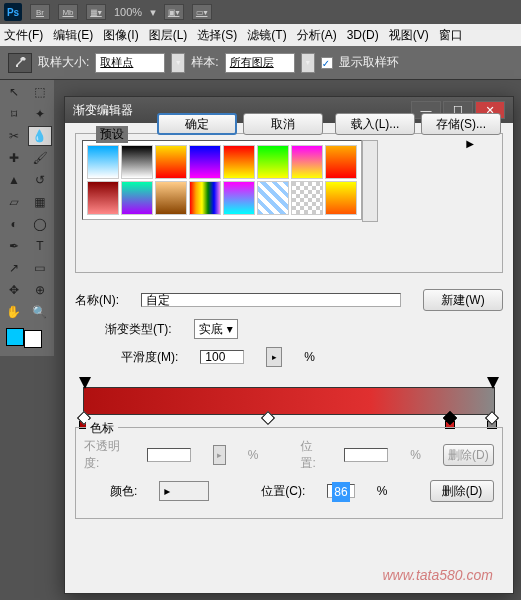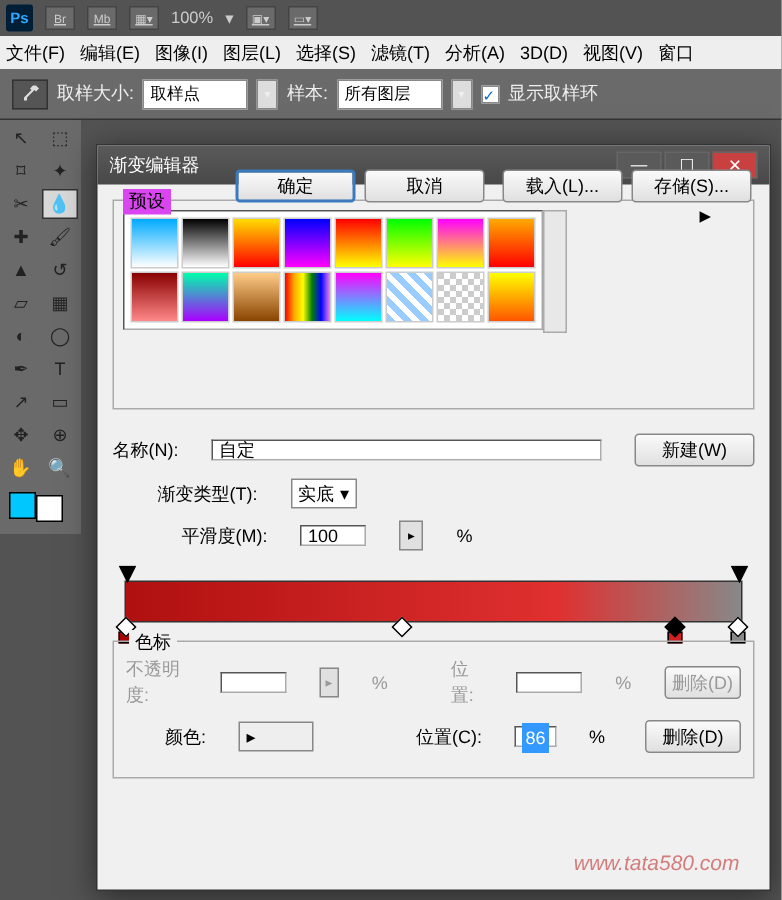--- a/index.html
+++ b/index.html
@@ -3,41 +3,41 @@
 <meta charset="utf-8">
 <style>
 * { box-sizing: border-box; margin: 0; padding: 0; font-family: "Microsoft YaHei", Arial, sans-serif; }
 body { background: #535353; width: 521px; height: 600px; overflow: hidden; position: relative; }
 .app-header { background: #535353; height: 24px; display: flex; align-items: center; padding: 0 4px; gap: 8px; }
 .ps-icon { width: 18px; height: 18px; background: #001e36; color: #31a8ff; font-size: 10px; font-weight: bold; display: flex; align-items: center; justify-content: center; border-radius: 2px; }
 .hdr-btn { width: 20px; height: 16px; background: #6a6a6a; border: 1px solid #444; font-size: 8px; color: #ccc; display: flex; align-items: center; justify-content: center; text-decoration: underline; }
 .zoom-txt { color: #ccc; font-size: 11px; }
 .menubar { background: #eee; height: 22px; display: flex; align-items: center; padding: 0 4px; color: #000; font-size: 12px; gap: 10px; }
 .optbar { background: #6a6a6a; height: 34px; display: flex; align-items: center; padding: 0 8px; color: #eee; font-size: 12px; gap: 6px; border-bottom: 1px solid #333; }
-.opt-dd { background: #fff; color: #000; border: 1px solid #888; height: 20px; padding: 0 4px; font-size: 11px; display: flex; align-items: center; }
+.opt-dd { background: #fff; color: #000; border: 1px solid #888; height: 20px; padding: 0 4px; font-size: 11px; display: flex; align-items: center; text-decoration: underline; }
 .opt-arrow { width: 14px; height: 20px; background: #ddd; border: 1px solid #888; display: flex; align-items: center; justify-content: center; font-size: 8px; }
 .cb { width: 12px; height: 12px; border: 1px solid #888; background: #fff; display: inline-block; }
 .cb.checked::after { content: "✓"; color: #0066cc; font-size: 10px; position: relative; top: -2px; }
 .toolbar { position: absolute; left: 0; top: 80px; width: 54px; background: #6a6a6a; display: flex; flex-direction: column; padding: 2px; }
 .tool-row { display: flex; gap: 2px; margin-bottom: 2px; }
 .tool { width: 24px; height: 20px; background: #6a6a6a; border: 1px solid transparent; display: flex; align-items: center; justify-content: center; font-size: 12px; color: #222; }
 .tool.sel { background: #d8d8d8; border: 1px solid #333; }
 .swatch-fg { width: 18px; height: 18px; background: #00c8ff; border: 1px solid #000; position: relative; margin: 4px; }
 .swatch-bg { width: 18px; height: 18px; background: #fff; border: 1px solid #000; position: absolute; left: 22px; top: 6px; }
 .swatch-wrap { position: relative; height: 30px; }
 .dialog { position: absolute; left: 64px; top: 96px; width: 450px; height: 498px; background: #f0f0f0; border: 1px solid #333; box-shadow: 0 4px 20px rgba(0,0,0,0.5); }
 .dlg-title { background: linear-gradient(#5a5a5a,#484848); color: #fff; height: 26px; display: flex; align-items: center; padding: 0 8px; font-size: 12px; justify-content: space-between; }
 .win-btns { display: flex; gap: 2px; }
 .win-btn { width: 30px; height: 18px; display: flex; align-items: center; justify-content: center; font-size: 11px; color: #fff; border: 1px solid #666; }
 .win-close { background: #c84040; }
 .win-min, .win-max { background: #5a5a5a; }
 .dlg-body { padding: 10px; font-size: 12px; color: #000; }
 .row { display: flex; align-items: center; gap: 22px; margin-bottom: 8px; }
 .preset-box { border: 1px solid #aaa; padding: 6px; margin-bottom: 10px; position: relative; }
-.preset-legend { position: absolute; top: -8px; left: 6px; background: #d946ef; padding: 0 4px; font-size: 12px; }
+.preset-legend { position: absolute; top: -8px; left: 20px; background: #737373; padding: 0 4px; font-size: 12px; }
 .preset-grid { width: 280px; height: 80px; background: #fff; border: 1px inset #aaa; padding: 4px; display: grid; grid-template-columns: repeat(8, 1fr); grid-template-rows: repeat(2, 1fr); gap: 2px; }
 .preset-cell { border: 1px solid #ccc; }
 .side-btns { position: absolute; right: 12px; top: 16px; display: flex; flex-direction: row; gap: 6px; }
 .dlg-btn { width: 80px; height: 22px; background: linear-gradient(#fafafa,#e0e0e0); border: 1px solid #888; border-radius: 3px; font-size: 12px; display: flex; align-items: center; justify-content: center; cursor: pointer; }
 .txt-input { background: #fff; border: 1px inset #aaa; height: 14px; padding: 0 4px; font-size: 12px; }
 .sel-dd { background: #fff; border: 1px solid #888; height: 20px; padding: 0 4px; font-size: 12px; display: flex; align-items: center; gap: 4px; }
 .grad-bar-wrap { margin: 20px 0 10px 0; position: relative; }
 .grad-bar { height: 28px; background: linear-gradient(to right, #b01010, #e03030 70%, #888); border: 1px solid #333; margin: 0 8px; }
 .stop-top, .stop-bot { position: absolute; width: 12px; height: 12px; }
 .stop-top { top: -10px; background: #000; clip-path: polygon(50% 100%, 0 0, 100% 0); }
@@ -248,21 +248,21 @@
         <span style="margin-left:20px">位置:</span>
         <input class="txt-input num" disabled="" style="">
         <span>%</span>
         <div class="dlg-btn" style="width:64px;margin-left:auto">删除(D)</div>
       </div>
       <div class="row">
         <span style="margin-left:26px">颜色:</span>
         <div class="sel-dd" style="width:50px;background:#eee">
             <span>▸</span>
           </div>
-        <span style="margin-left:46px">位置(C):</span>
+        <span style="margin-left:30px">位置(C):</span>
         <div class="txt-input num"><span class="sel-num">86</span></div>
         <span>%</span>
         <div class="dlg-btn" style="width:64px;margin-left:auto">删除(D)</div>
       </div>
     </div>
 
     <div class="watermark">www.tata580.com</div>
   </div>
 </div>
 

